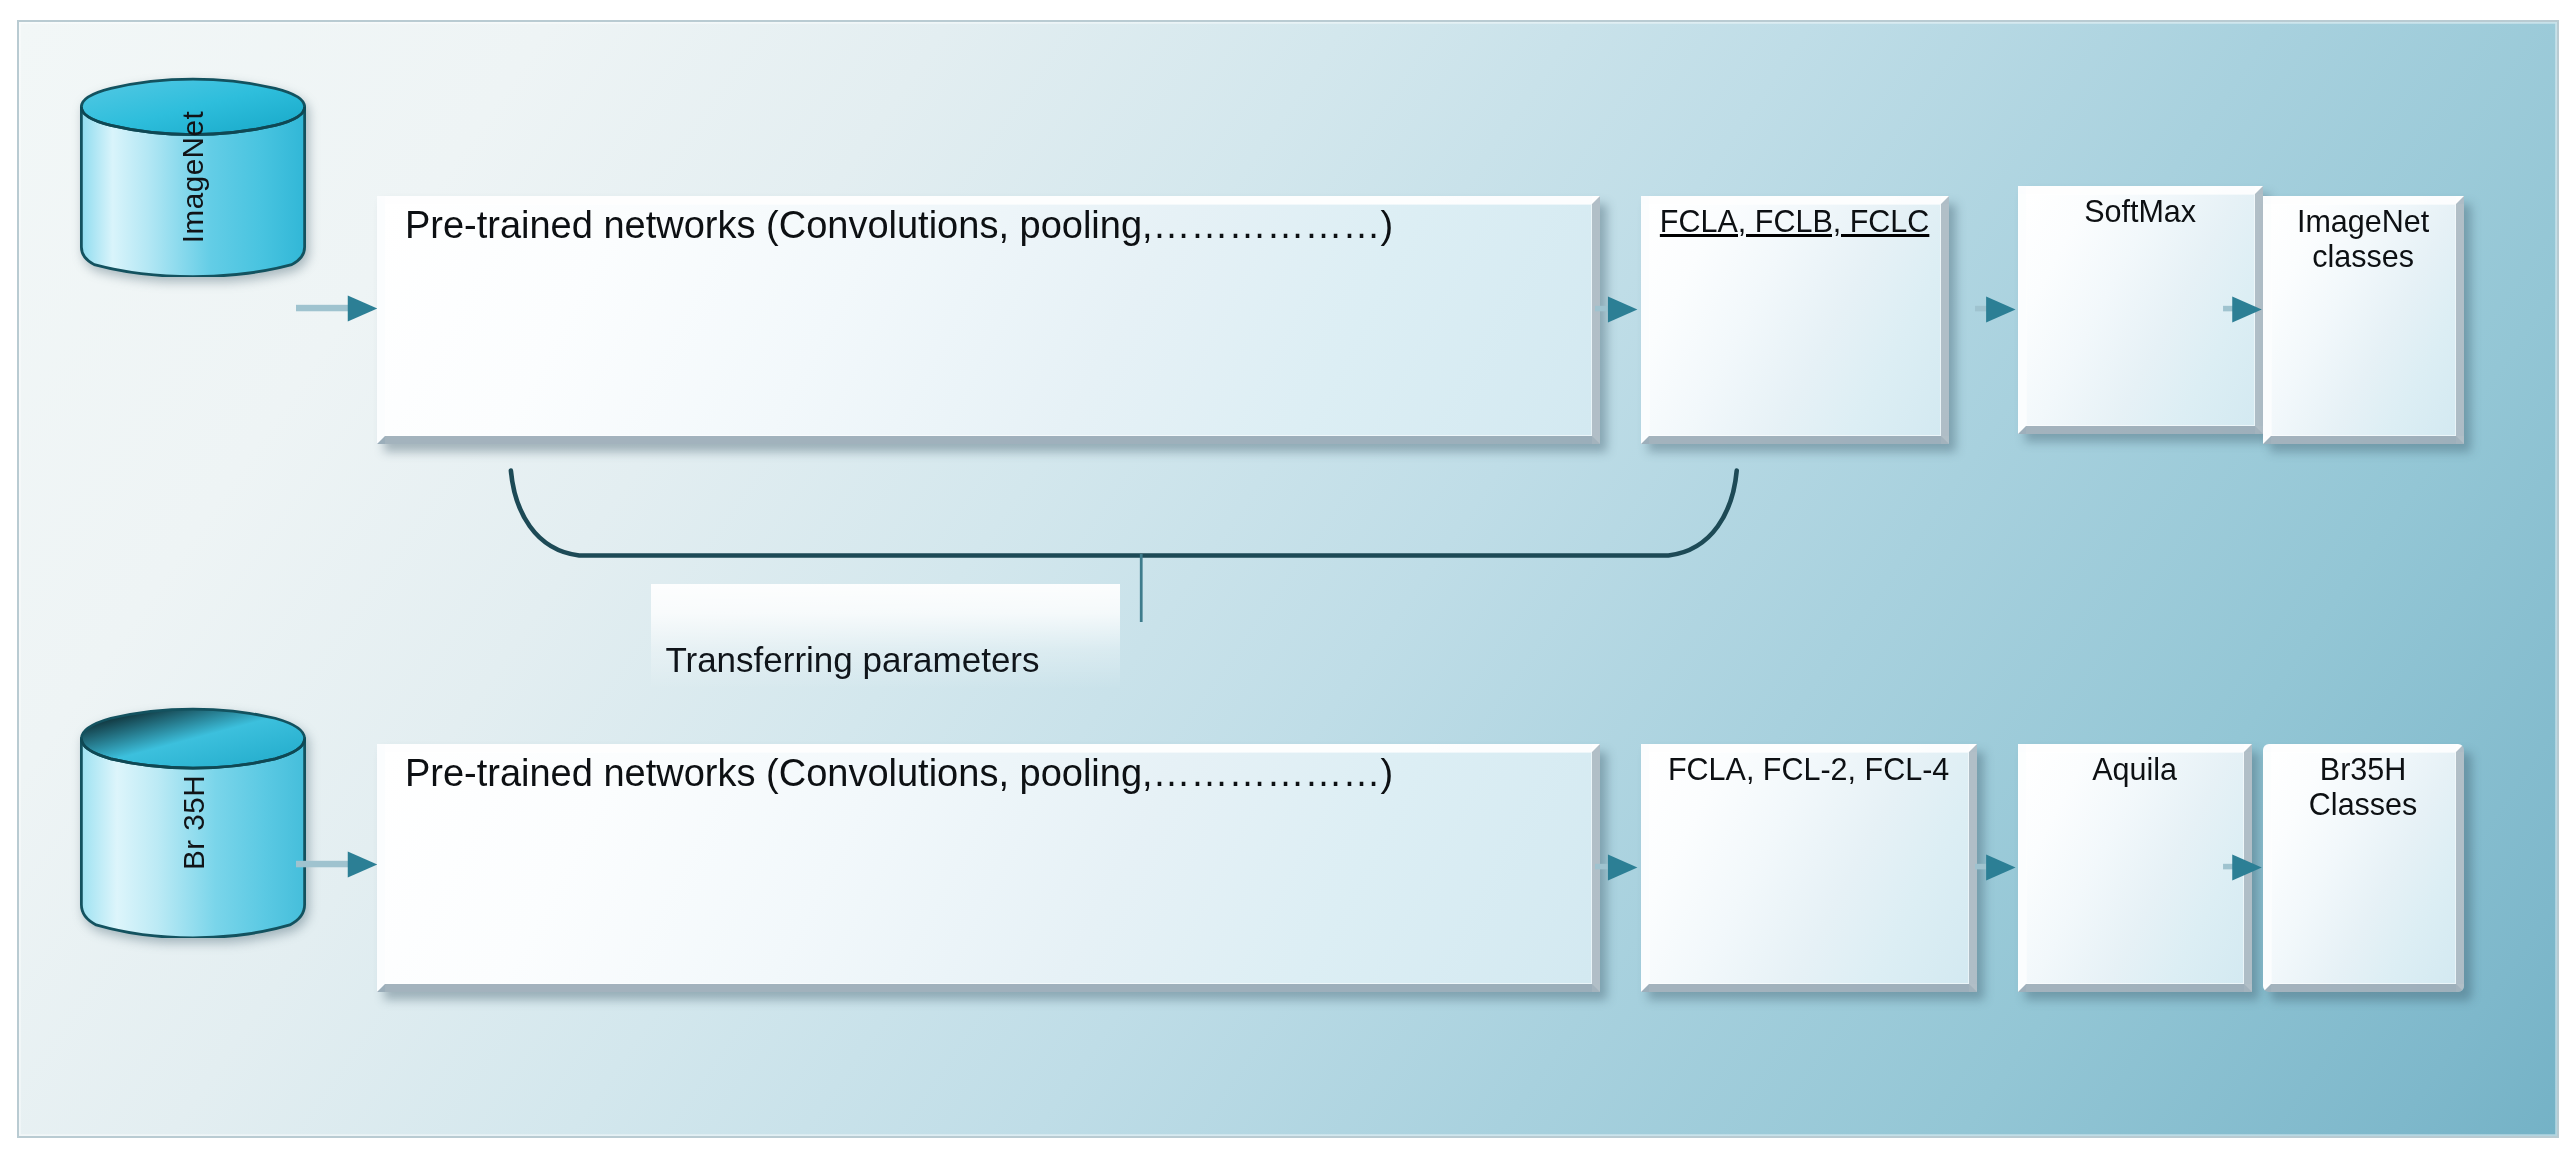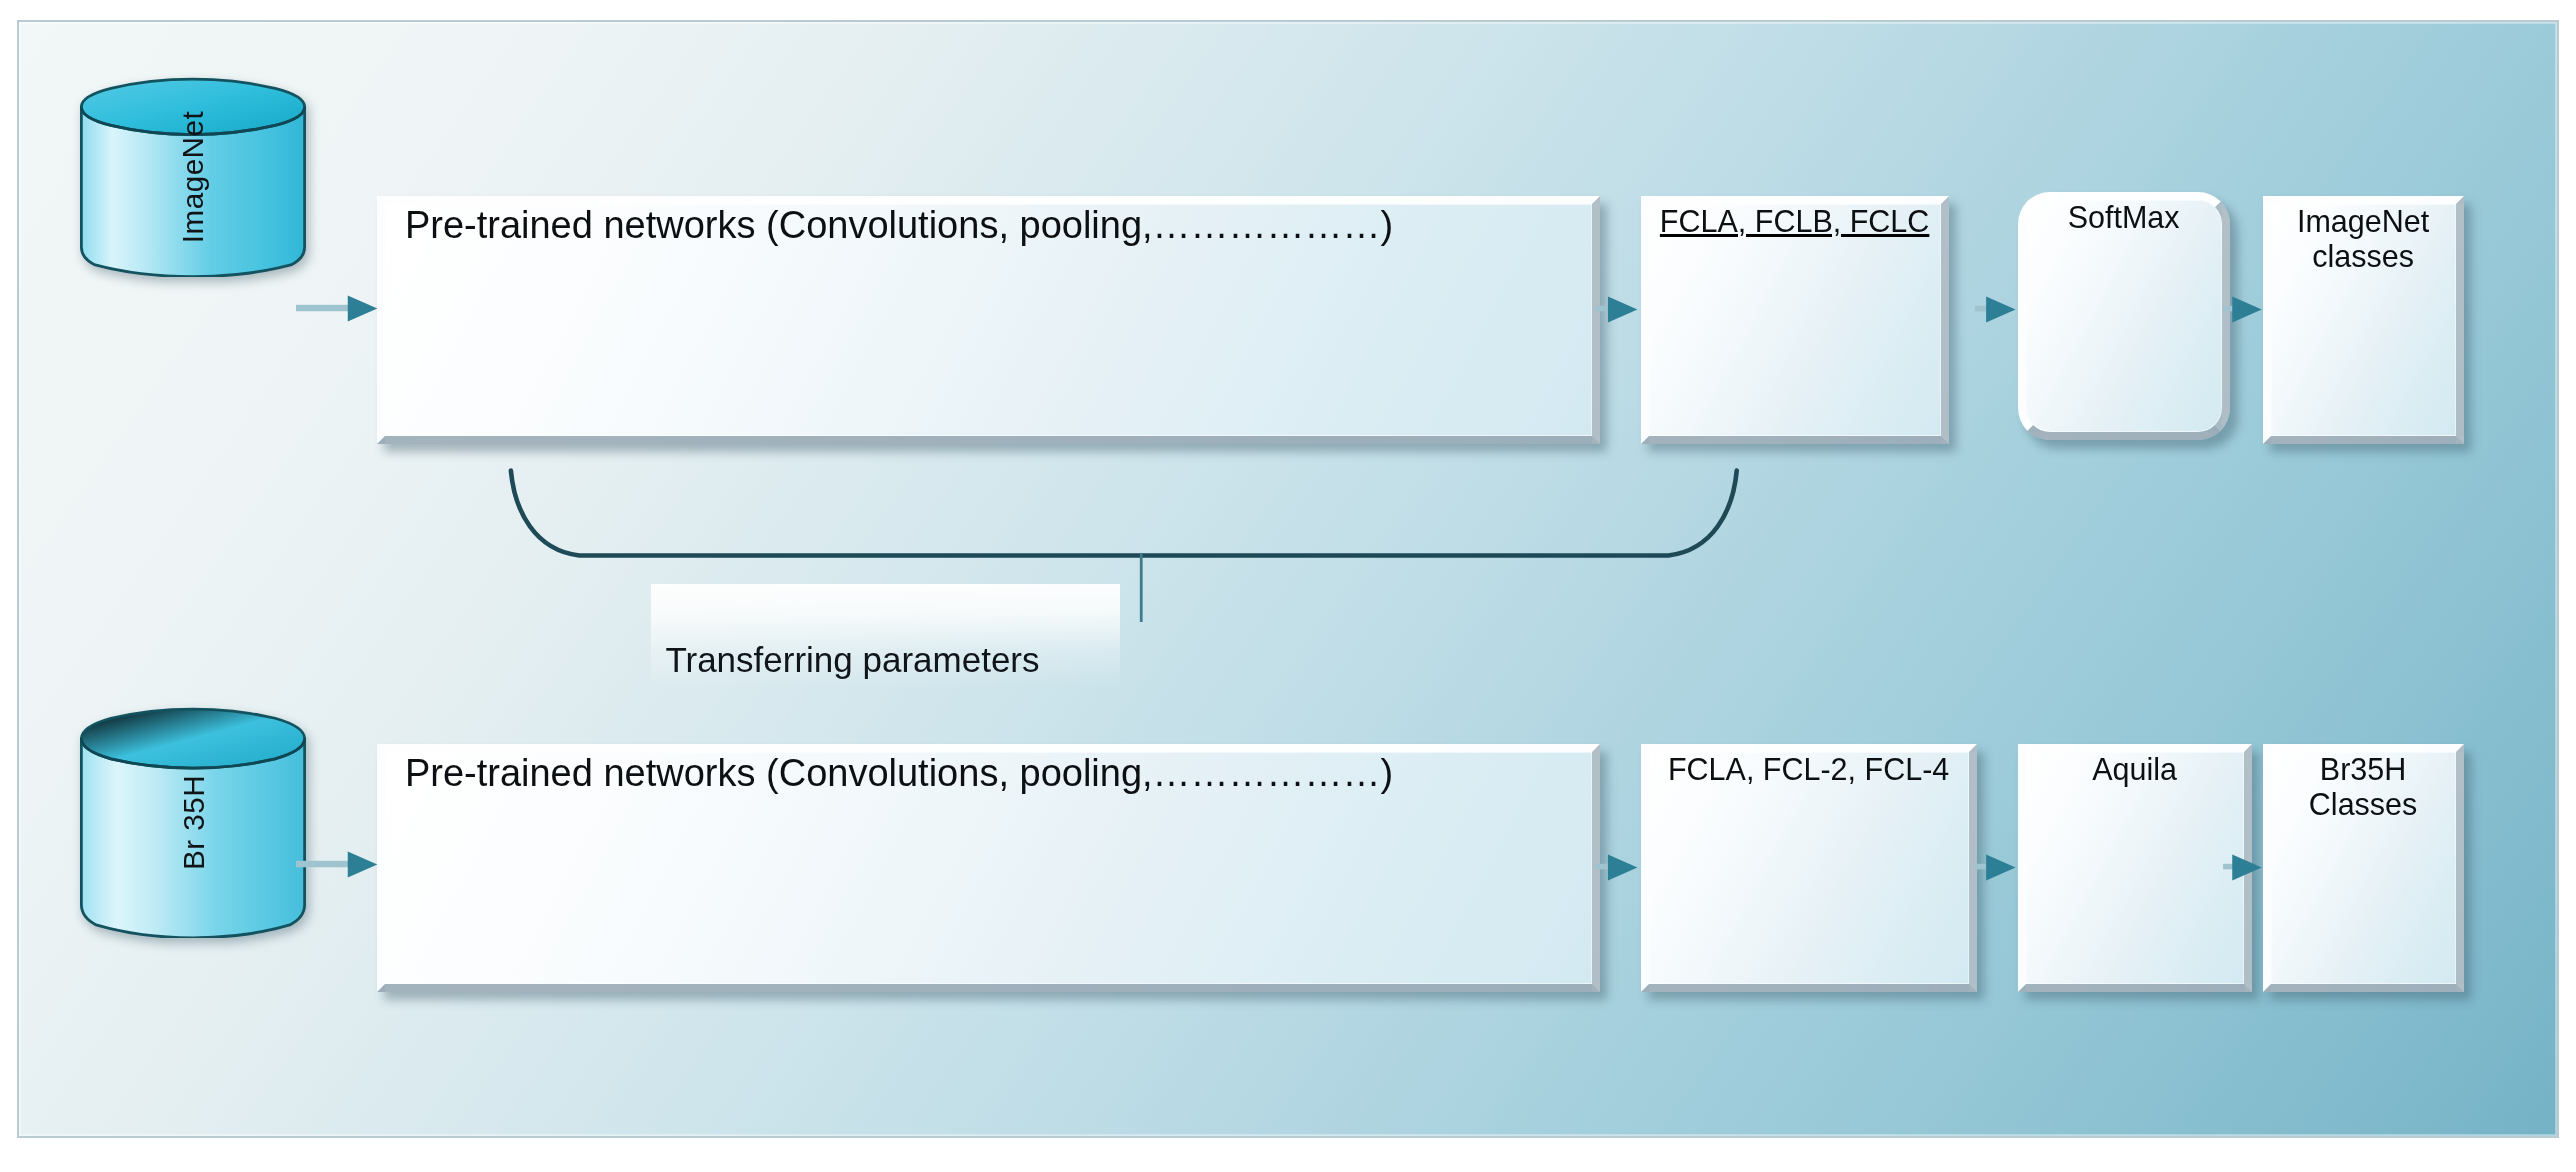--- a/index.html
+++ b/index.html
@@ -192,21 +192,21 @@
       <div class="ptext">FCLA, FCLB, FCLC</div>
     </div>
 
     <div class="arrow" style="left:1956px; top:270px;">
       <svg width="48" height="35" viewBox="0 0 52 38">
         <rect x="0" y="15" width="18" height="6" fill="#9fc3cf"></rect>
         <polygon points="12,5 44,19 12,33" fill="#2c7f95"></polygon>
       </svg>
     </div>
 
-    <div class="pbox sm-box" style="left:1999px; top:170px; width:212px; height:248px;border-radius:32px;">
+    <div class="pbox sm-box" style="left:1999px; top:164px; width:245px; height:248px;">
       <div class="pbox-outline"></div>
       <div class="ptext">SoftMax</div>
     </div>
 
     <div class="arrow" style="left:2204px; top:270px;">
       <svg width="48" height="35" viewBox="0 0 52 38">
         <rect x="0" y="15" width="16" height="6" fill="#9fc3cf"></rect>
         <polygon points="10,5 42,19 10,33" fill="#2c7f95"></polygon>
       </svg>
     </div>
@@ -293,21 +293,21 @@
       <div class="ptext">Aquila</div>
     </div>
 
     <div class="arrow" style="left:2204px; top:828px;">
       <svg width="48" height="35" viewBox="0 0 52 38">
         <rect x="0" y="15" width="16" height="6" fill="#9fc3cf"></rect>
         <polygon points="10,5 42,19 10,33" fill="#2c7f95"></polygon>
       </svg>
     </div>
 
-    <div class="pbox sm-box" style="left:2244px; top:722px; width:201px; height:248px;">
+    <div class="pbox sm-box" style="left:2244px; top:722px; width:201px; height:248px;border-radius:6px;">
       <div class="pbox-outline"></div>
       <div class="ptext" style="white-space:pre-line;">Br35H
 Classes</div>
     </div>
 
   </div>
 </div>
 
 
 </body></html>

